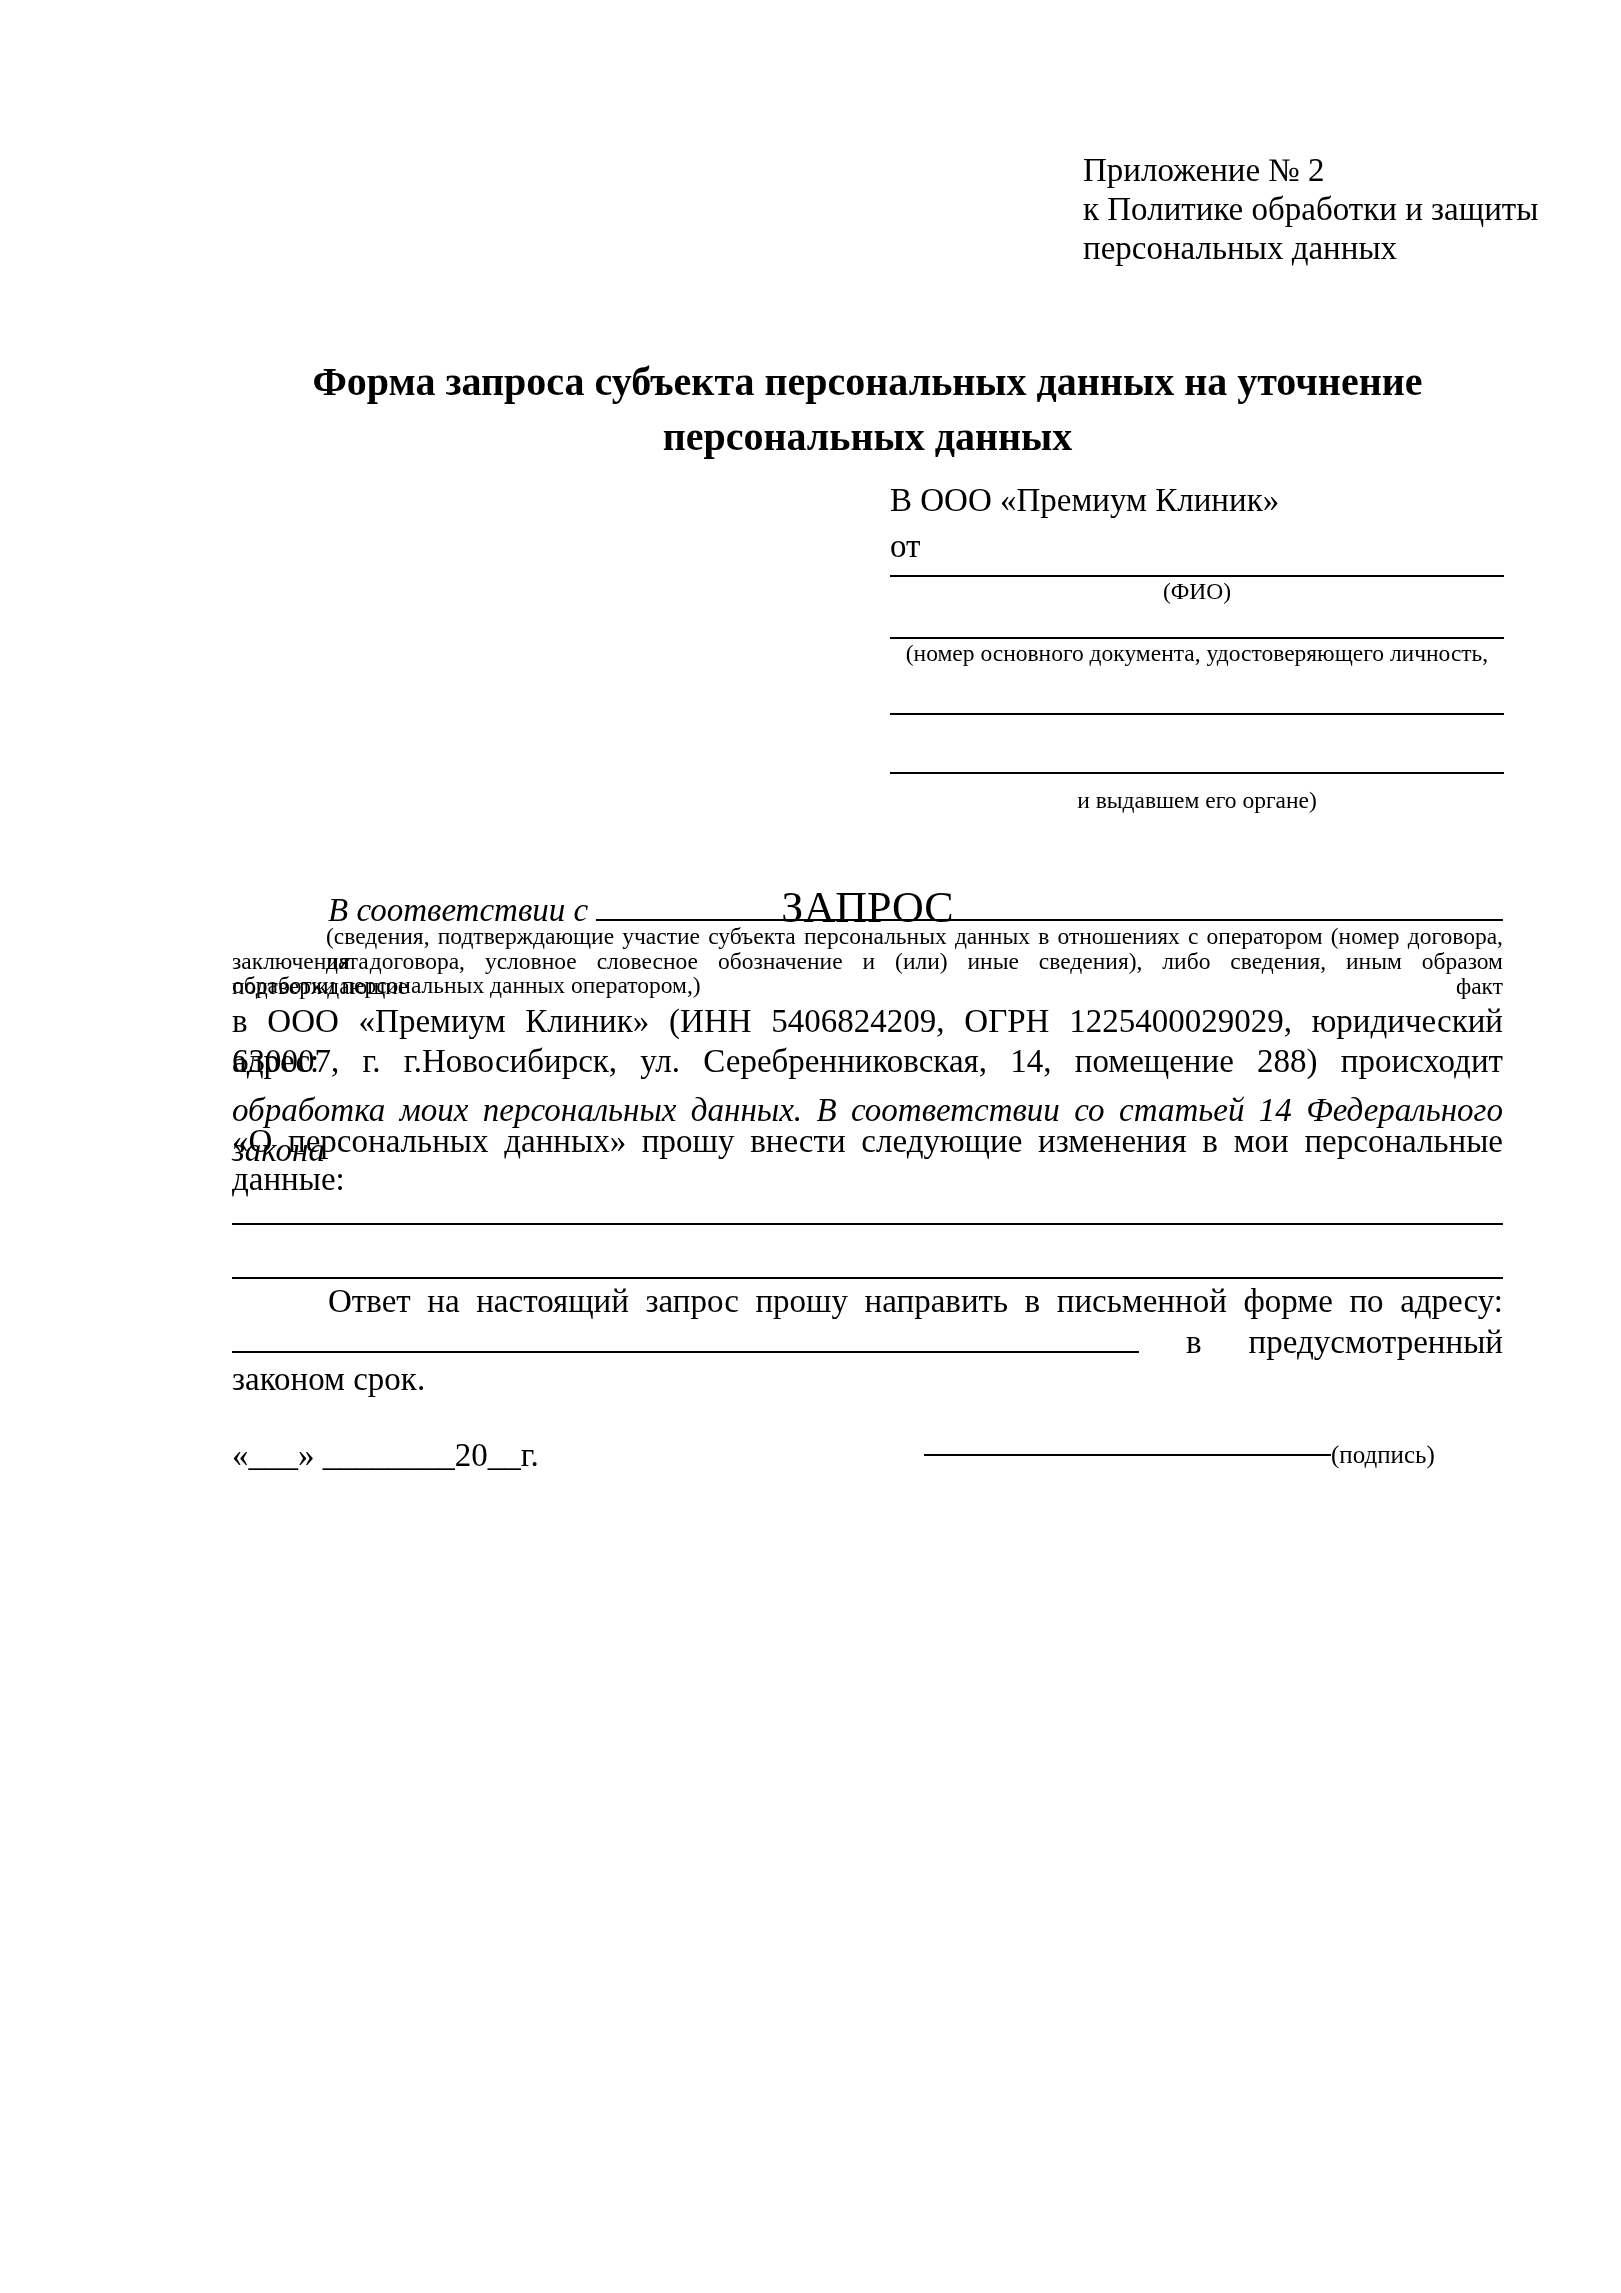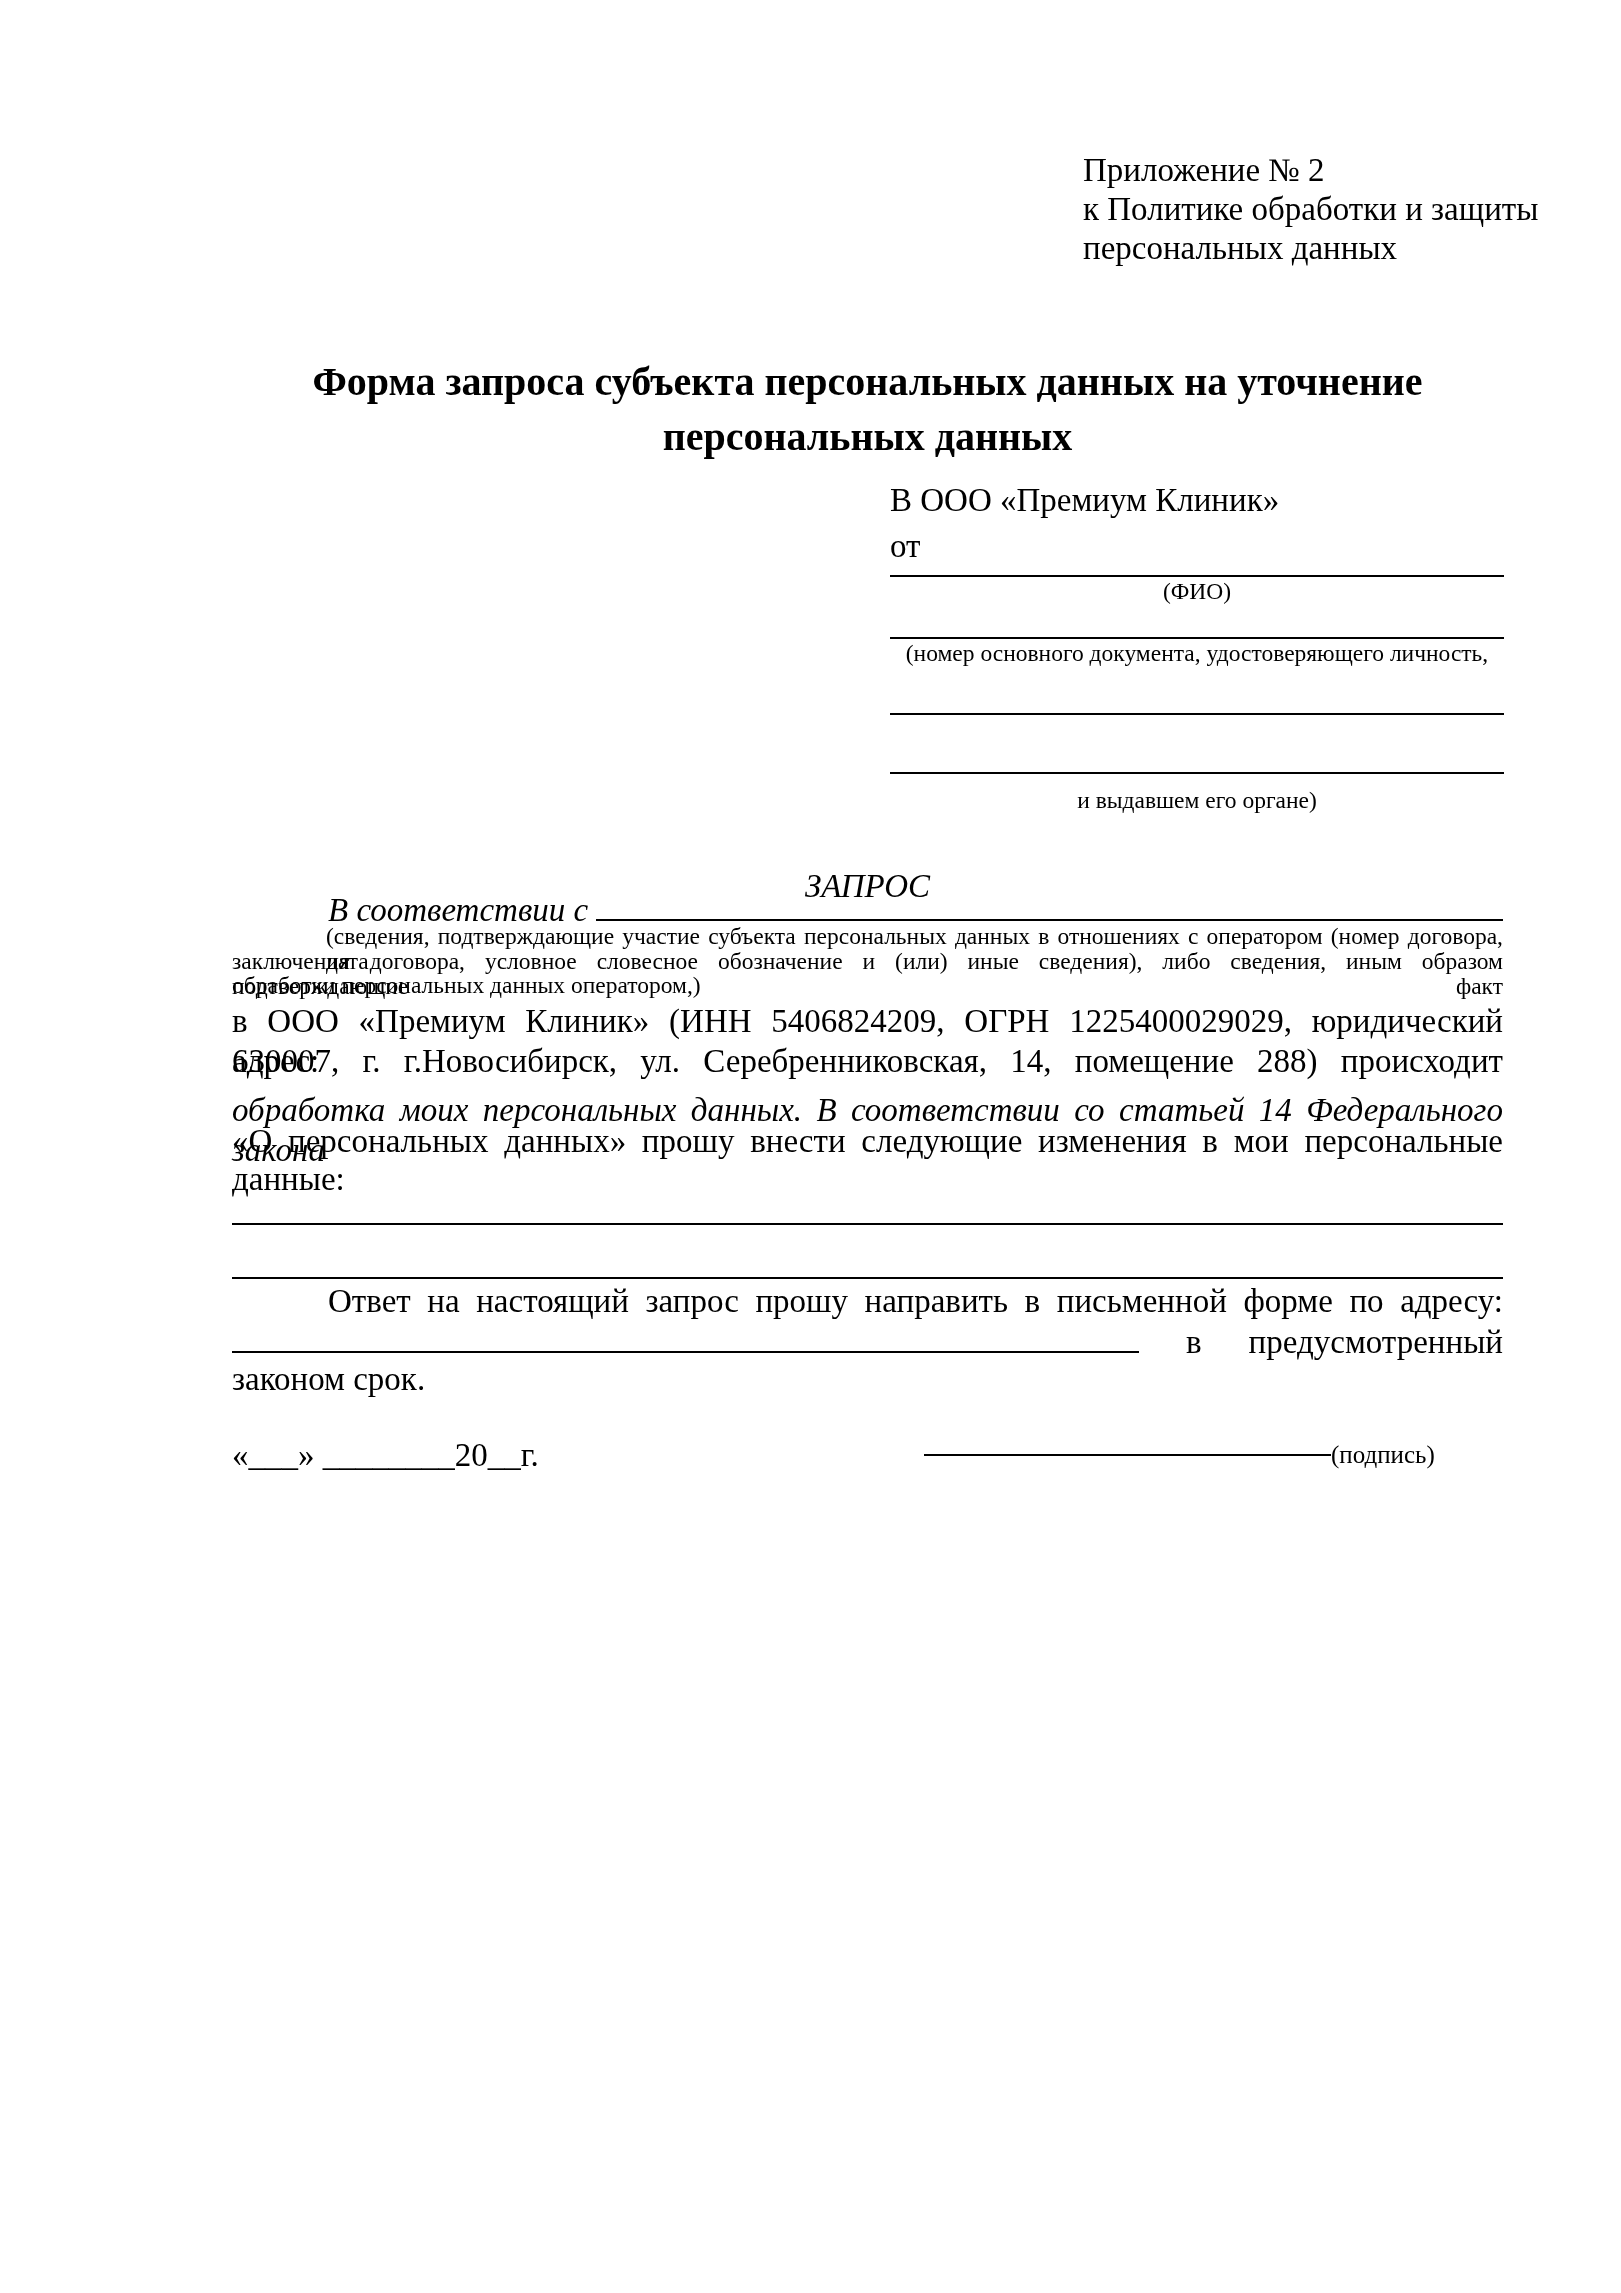--- a/index.html
+++ b/index.html
@@ -17,21 +17,21 @@
     left:232px;top:354px;width:1271px;
     font-size:40px;line-height:55px;font-weight:bold;text-align:center;
   }
   .addr-to{left:890px;top:481px;font-size:33px;line-height:39px;}
   .addr-from{left:890px;top:527px;font-size:33px;line-height:39px;}
   .hline{left:890px;width:614px;height:0;border-top:2.9px solid #000;}
   .cap{
     left:890px;width:614px;text-align:center;
     font-size:23.5px;line-height:27.4px;
   }
-  .heading{left:232px;top:866px;width:1271px;text-align:center;font-size:33px;line-height:40px;font-style:italic;}
+  .heading{left:232px;top:888px;width:1271px;text-align:center;font-size:44px;line-height:40px;}
   .opening{left:232px;top:890px;width:1271px;display:flex;align-items:baseline;font-size:33px;line-height:40px;}
   .opening .lead{white-space:pre;padding-left:96px;font-style:italic;}
   .fill{flex:1 1 auto;border-bottom:2.9px solid #000;min-width:39px;}
   .note-line{left:232px;width:1271px;font-size:23.5px;line-height:24.5px;text-align:justify;text-align-last:justify;}
   .note-line.first{padding-left:94px;width:1177px;}
   .note-line.last{text-align:left;text-align-last:left;}
   .bline{left:232px;width:1271px;font-size:33px;line-height:40px;text-align:justify;text-align-last:justify;white-space:normal;}
   .bline.last{text-align:center;text-align-last:left;}
   .rule{left:232px;width:1271px;height:0;border-top:2.9px solid #000;}
   .reply1{left:232px;top:1281px;width:1271px;font-size:33px;line-height:40px;text-align:justify;text-align-last:justify;padding-left:96px;width:1175px;}

